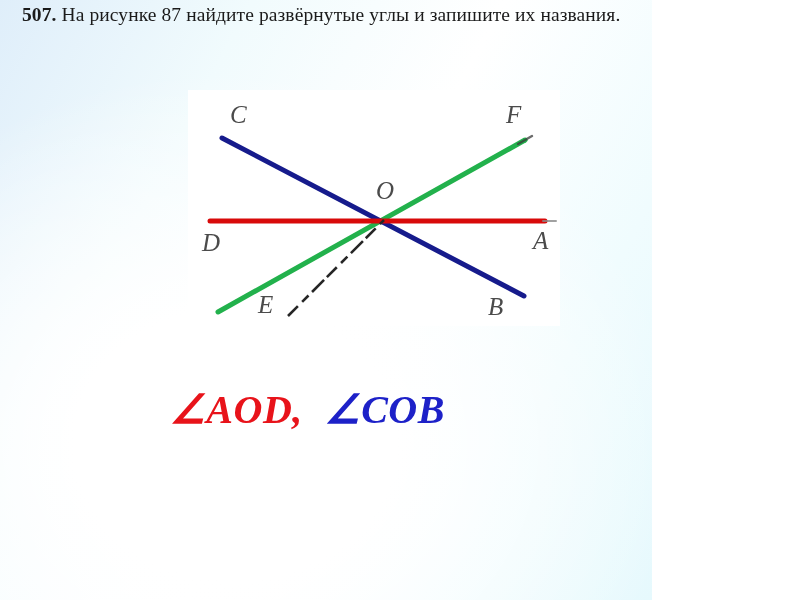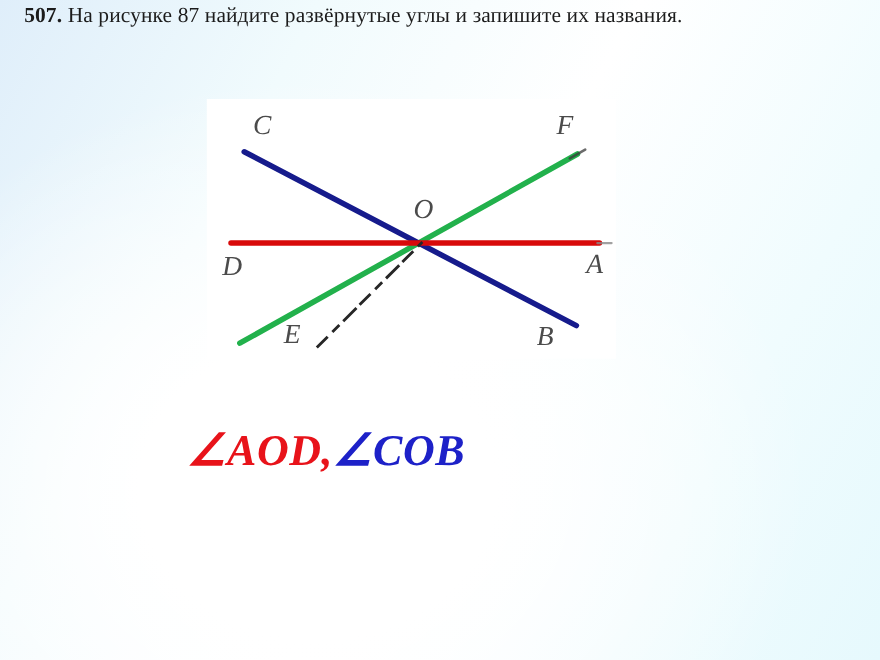--- a/index.html
+++ b/index.html
@@ -8,21 +8,21 @@
   }
   body {
     width: 800px;
     height: 600px;
     overflow: hidden;
     font-family: "Liberation Serif", serif;
     background: #ffffff;
   }
   #slide {
     position: relative;
-    width: 800px;
+    width: 652px;
     height: 600px;
     background:
       radial-gradient(ellipse 620px 520px at 36% 74%, #ffffff 0%, #ffffff 26%, rgba(255,255,255,0) 72%),
       linear-gradient(118deg, #dfeefa 0%, #f1fbfd 26%, #ffffff 52%, #f0fcfe 78%, #e6f9fd 100%);
   }
 
   
   .statement {
     position: absolute;
     left: 22px;
@@ -66,21 +66,21 @@
     left: 170px;
     top: 386px;
     font-family: "Liberation Serif", serif;
     font-style: italic;
     font-weight: bold;
     font-size: 40px;
     letter-spacing: 0.5px;
     white-space: nowrap;
   }
   .answer .ans-1 { color: #e8131a; }
-  .answer .ans-2 { color: #1d21c8; }
+  .answer .ans-2 { color: #1d21c8; margin-left: 22px; }
 </style>
 </head>
 <body>
 
 <div id="slide">
 
   <div class="statement">
     <span class="num">507.</span>
     <span>На рисунке 87 найдите развёрнутые углы и запишите их названия.</span>
   </div>

